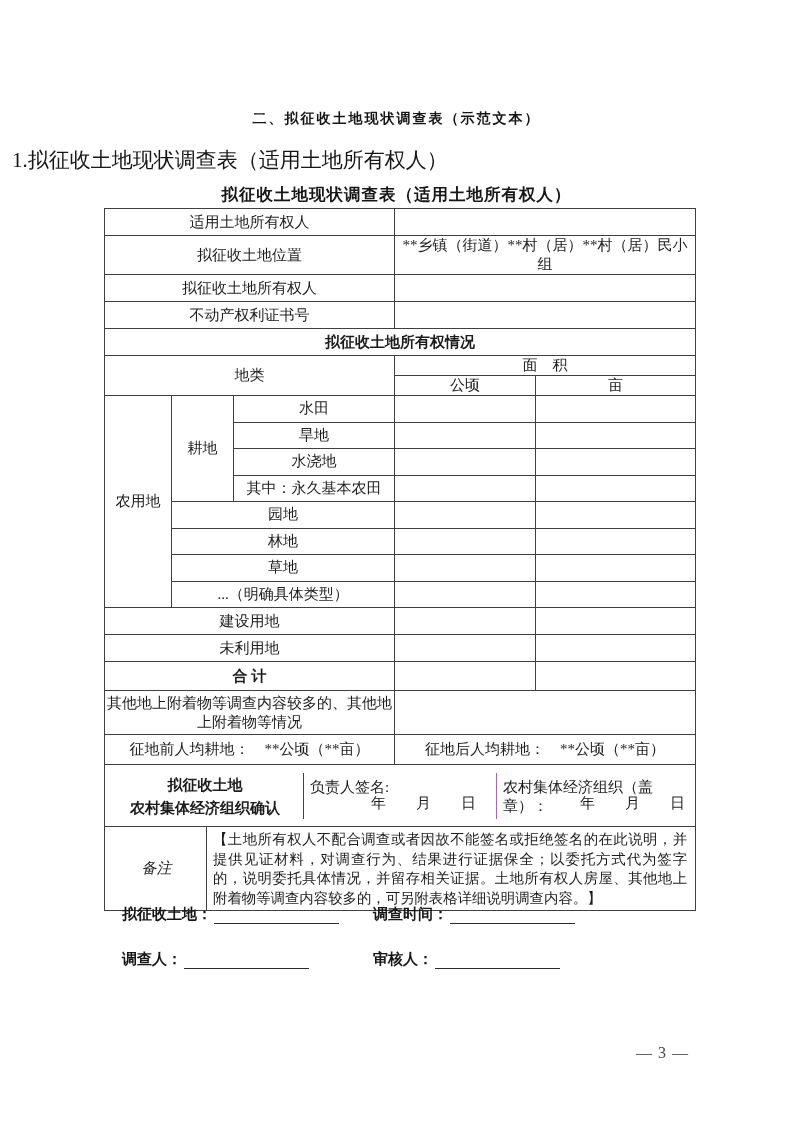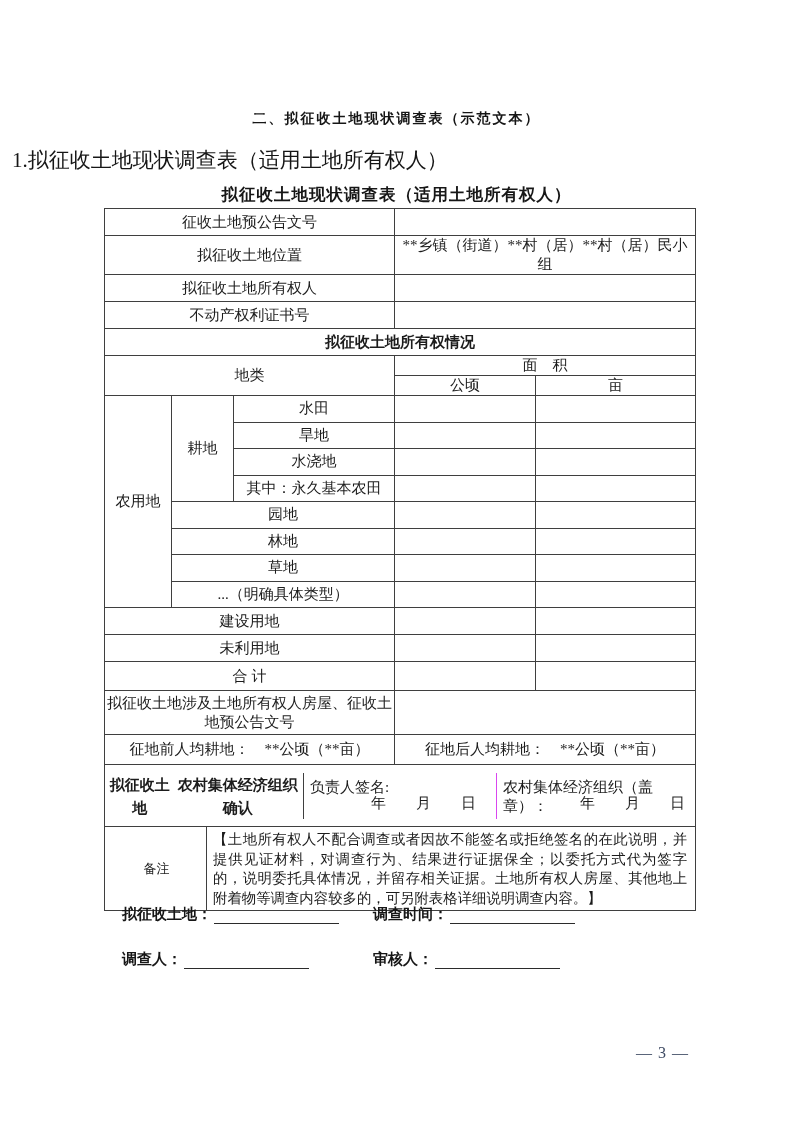--- a/index.html
+++ b/index.html
@@ -32,37 +32,37 @@
   }
   table.form td {
     border: 1px solid #3f3f3f;
     font-size: 15px; text-align: center; vertical-align: middle;
     padding: 0 2px; overflow: hidden;
   }
   td.sec-header { font-family: "Liberation Sans", "DejaVu Sans", sans-serif; font-weight: bold; font-size: 15px; }
   td.left-in { text-align: left; padding-left: 8px; }
   td.small { font-size: 14px; }
   td.wrap2 { font-size: 13.5px; line-height: 19px; padding: 2px 3px; }
-  td.total { font-family: "Liberation Sans", "DejaVu Sans", sans-serif; font-weight: normal; }
+  td.total { font-family: "Liberation Sans", "DejaVu Sans", sans-serif; font-weight: bold; }
   td.nopad { padding: 0; }
 
   .flexrow { display: flex; width: 100%; height: 100%; align-items: stretch; }
   .confirm-label {
-    width: 196px; display: flex; flex-direction: row; justify-content: center;
+    width: 196px; display: flex; flex-direction: column; justify-content: center;
     font-family: "Liberation Sans", "DejaVu Sans", sans-serif; font-weight: bold;
     font-size: 15px; line-height: 23px; text-align: center;
   }
   .sign-cell { width: 193px; border-left: 1px solid #3f3f3f; position: relative; text-align: center; }
   .seal-cell { flex: 1; border-left: 1px solid #d946ef; position: relative; text-align: left; }
   .cell-top-label { position: absolute; top: 5px; left: 6px; font-size: 15px; }
   .cell-date { position: absolute; bottom: 6px; right: 20px; font-size: 15px; }
   .seal-cell .cell-date { right: 8px; }
 
   .remark-label {
-    width: 99px; display: flex; align-items: center; justify-content: center; font-size: 13px;
+    width: 99px; display: flex; align-items: center; justify-content: center; font-size: 15px; font-style: italic;
   }
   .remark-text {
     flex: 1; border-left: 1px solid #3f3f3f;
     font-size: 14.4px; line-height: 19.5px; text-align: justify;
     padding: 3px 6px 2px 6px;
   }
 
   .footer-line { position: absolute; left: 0; width: 100%; font-size: 15px; }
   .footer-item { position: absolute; white-space: nowrap; color: #161616; }
   .blank-line {
@@ -85,21 +85,21 @@
   <colgroup>
     <col style="width:67px">
       <col style="width:62px">
       <col style="width:161px">
     <col style="width:141px">
       <col style="width:160px">
   </colgroup>
 
   <tbody>
       <tr style="height:27px">
-    <td colspan="3">征收土地预公告文号</td>
+    <td colspan="3">适用土地所有权人</td>
     <td colspan="2" class="small"></td>
   </tr>
   <tr style="height:27px">
     <td colspan="3">拟征收土地位置</td>
     <td colspan="2" class="small">**乡镇（街道）**村（居）**村（居）民小组</td>
   </tr>
   <tr style="height:27px">
     <td colspan="3">拟征收土地所有权人</td>
     <td colspan="2" class="small"></td>
   </tr>
@@ -174,21 +174,21 @@
     <td></td>
     <td></td>
   </tr>
   <tr style="height:29px">
     <td colspan="3" class="total">合 计</td>
     <td></td>
     <td></td>
   </tr>
 
   <tr style="height:44px">
-    <td colspan="3" class="wrap2">拟征收土地涉及土地所有权人房屋、征收土地预公告文号</td>
+    <td colspan="3" class="wrap2">其他地上附着物等调查内容较多的、其他地上附着物等情况</td>
     <td colspan="2"></td>
   </tr>
 
   <tr style="height:30px">
     <td colspan="3" class="small">征地前人均耕地：　**公顷（**亩）</td>
     <td colspan="2" class="small">征地后人均耕地：　**公顷（**亩）</td>
   </tr>
 
   <tr style="height:62px">
     <td colspan="5" class="nopad">

